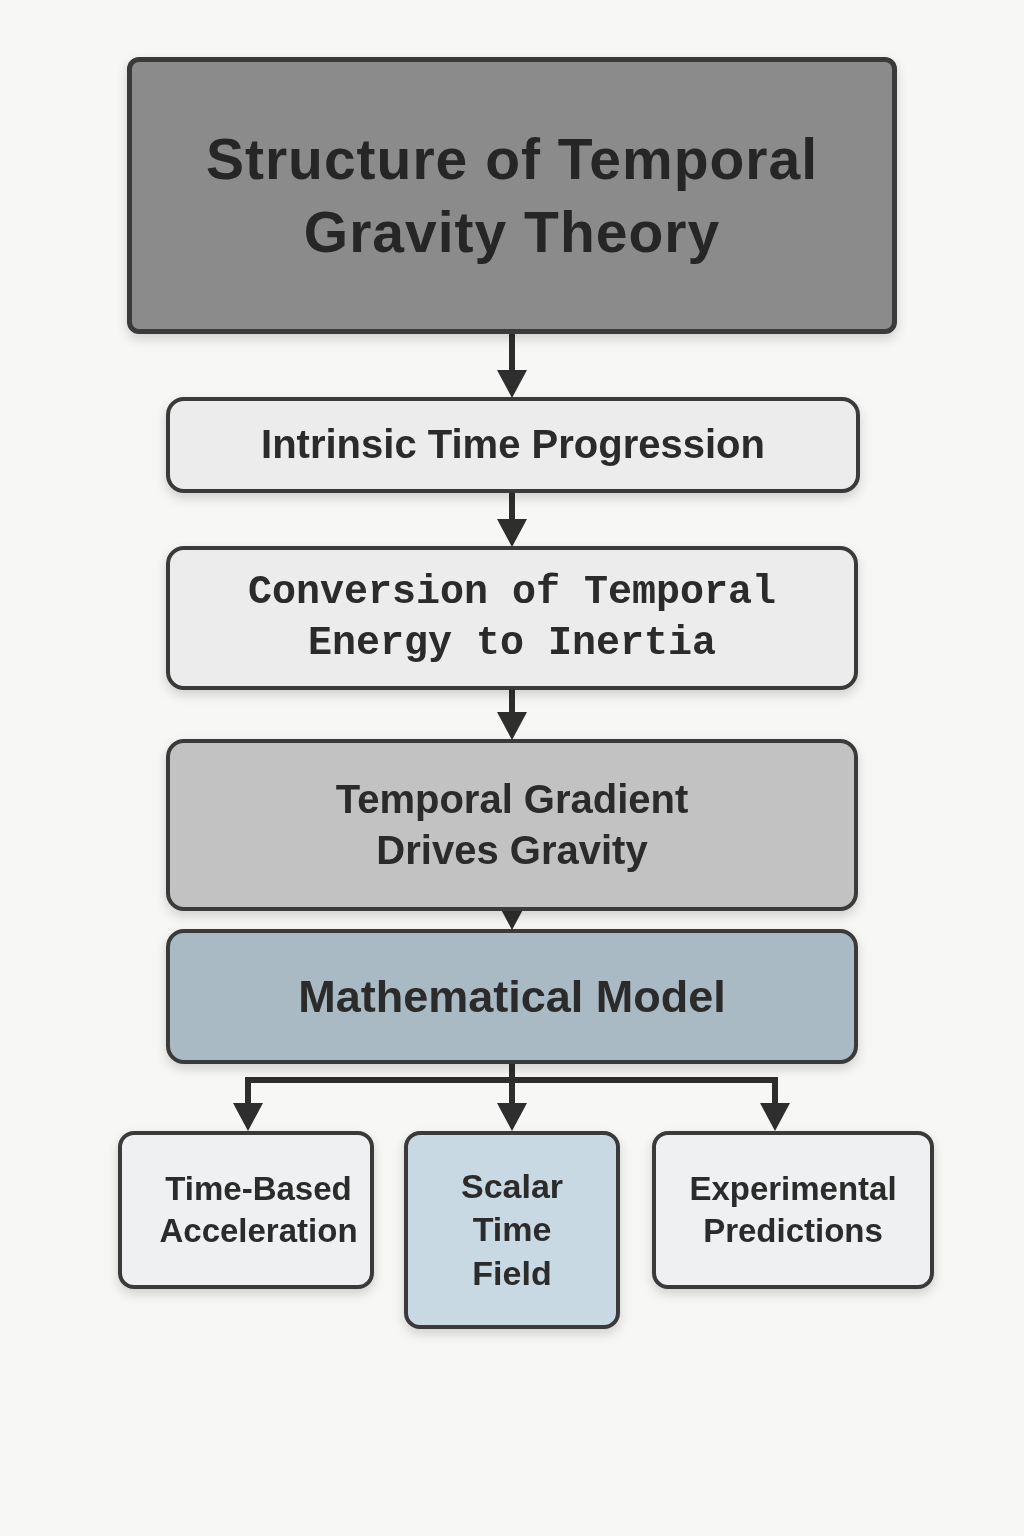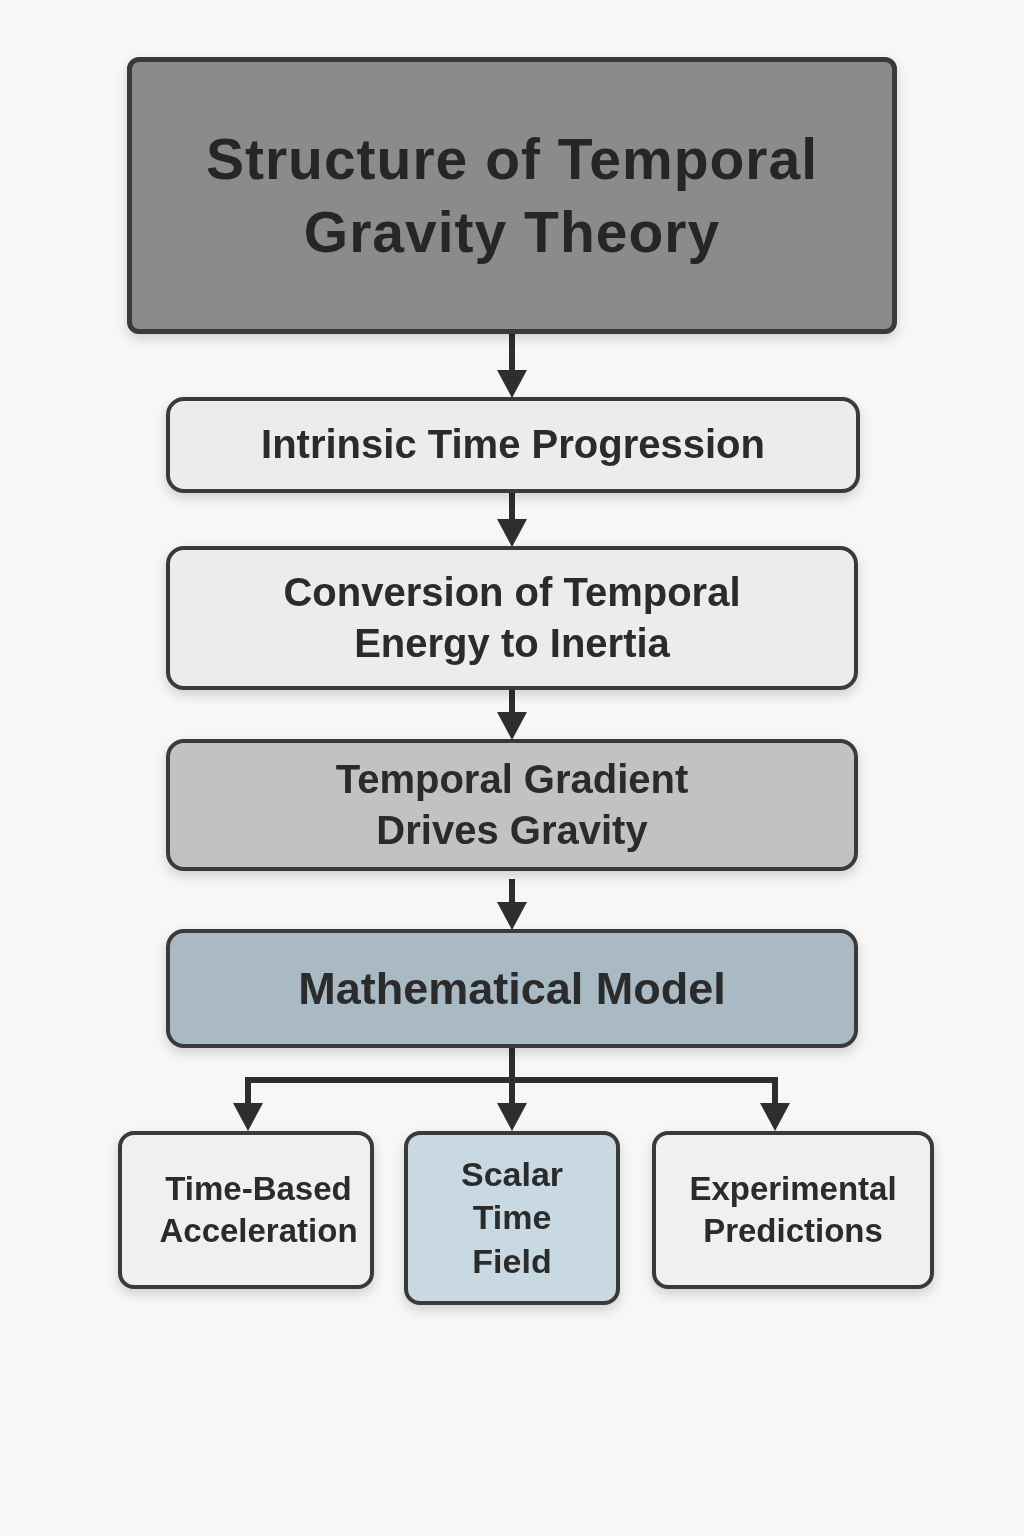--- a/index.html
+++ b/index.html
@@ -52,44 +52,44 @@
   .intrinsic-node {
     left: 166px; top: 397px; width: 694px; height: 96px;
     background: var(--light-bg, #ececec);
     font-size: 40px;
   }
   .conversion-node {
     left: 166px; top: 546px; width: 692px; height: 144px;
     background: var(--light-bg, #ececec);
     font-size: 40px;
   }
-  .conversion-node .node-text { max-width: 600px; }
+  .conversion-node .node-text { max-width: 600px; font-family: Liberation Mono, monospace; }
 
   .gradient-node {
-    left: 166px; top: 739px; width: 692px; height: 132px;
+    left: 166px; top: 739px; width: 692px; height: 172px;
     background: var(--medium-bg, #c2c2c2);
     font-size: 40px;
   }
   .gradient-node .node-text { max-width: 480px; }
 
   .model-node {
-    left: 166px; top: 929px; width: 692px; height: 119px;
+    left: 166px; top: 929px; width: 692px; height: 135px;
     background: var(--model-bg, #a9bac5);
     font-size: 45px;
   }
 
   .leaf-node { font-size: 33px; border-radius: 16px; }
   .accel-node {
     left: 118px; top: 1131px; width: 256px; height: 158px;
     background: var(--leaf-bg, #eef0f1);
     padding-left: 25px;
   }
   .accel-node .node-text { max-width: 225px; }
   .scalar-node {
-    left: 404px; top: 1131px; width: 216px; height: 174px;
+    left: 404px; top: 1131px; width: 216px; height: 198px;
     background: var(--scalar-bg, #c8d9e4);
     font-size: 34px;
   }
   .scalar-node .node-text { max-width: 130px; }
   .predictions-node {
     left: 652px; top: 1131px; width: 282px; height: 158px;
     background: var(--leaf-bg, #eef0f1);
   }
   .predictions-node .node-text { max-width: 230px; }
 </style>

